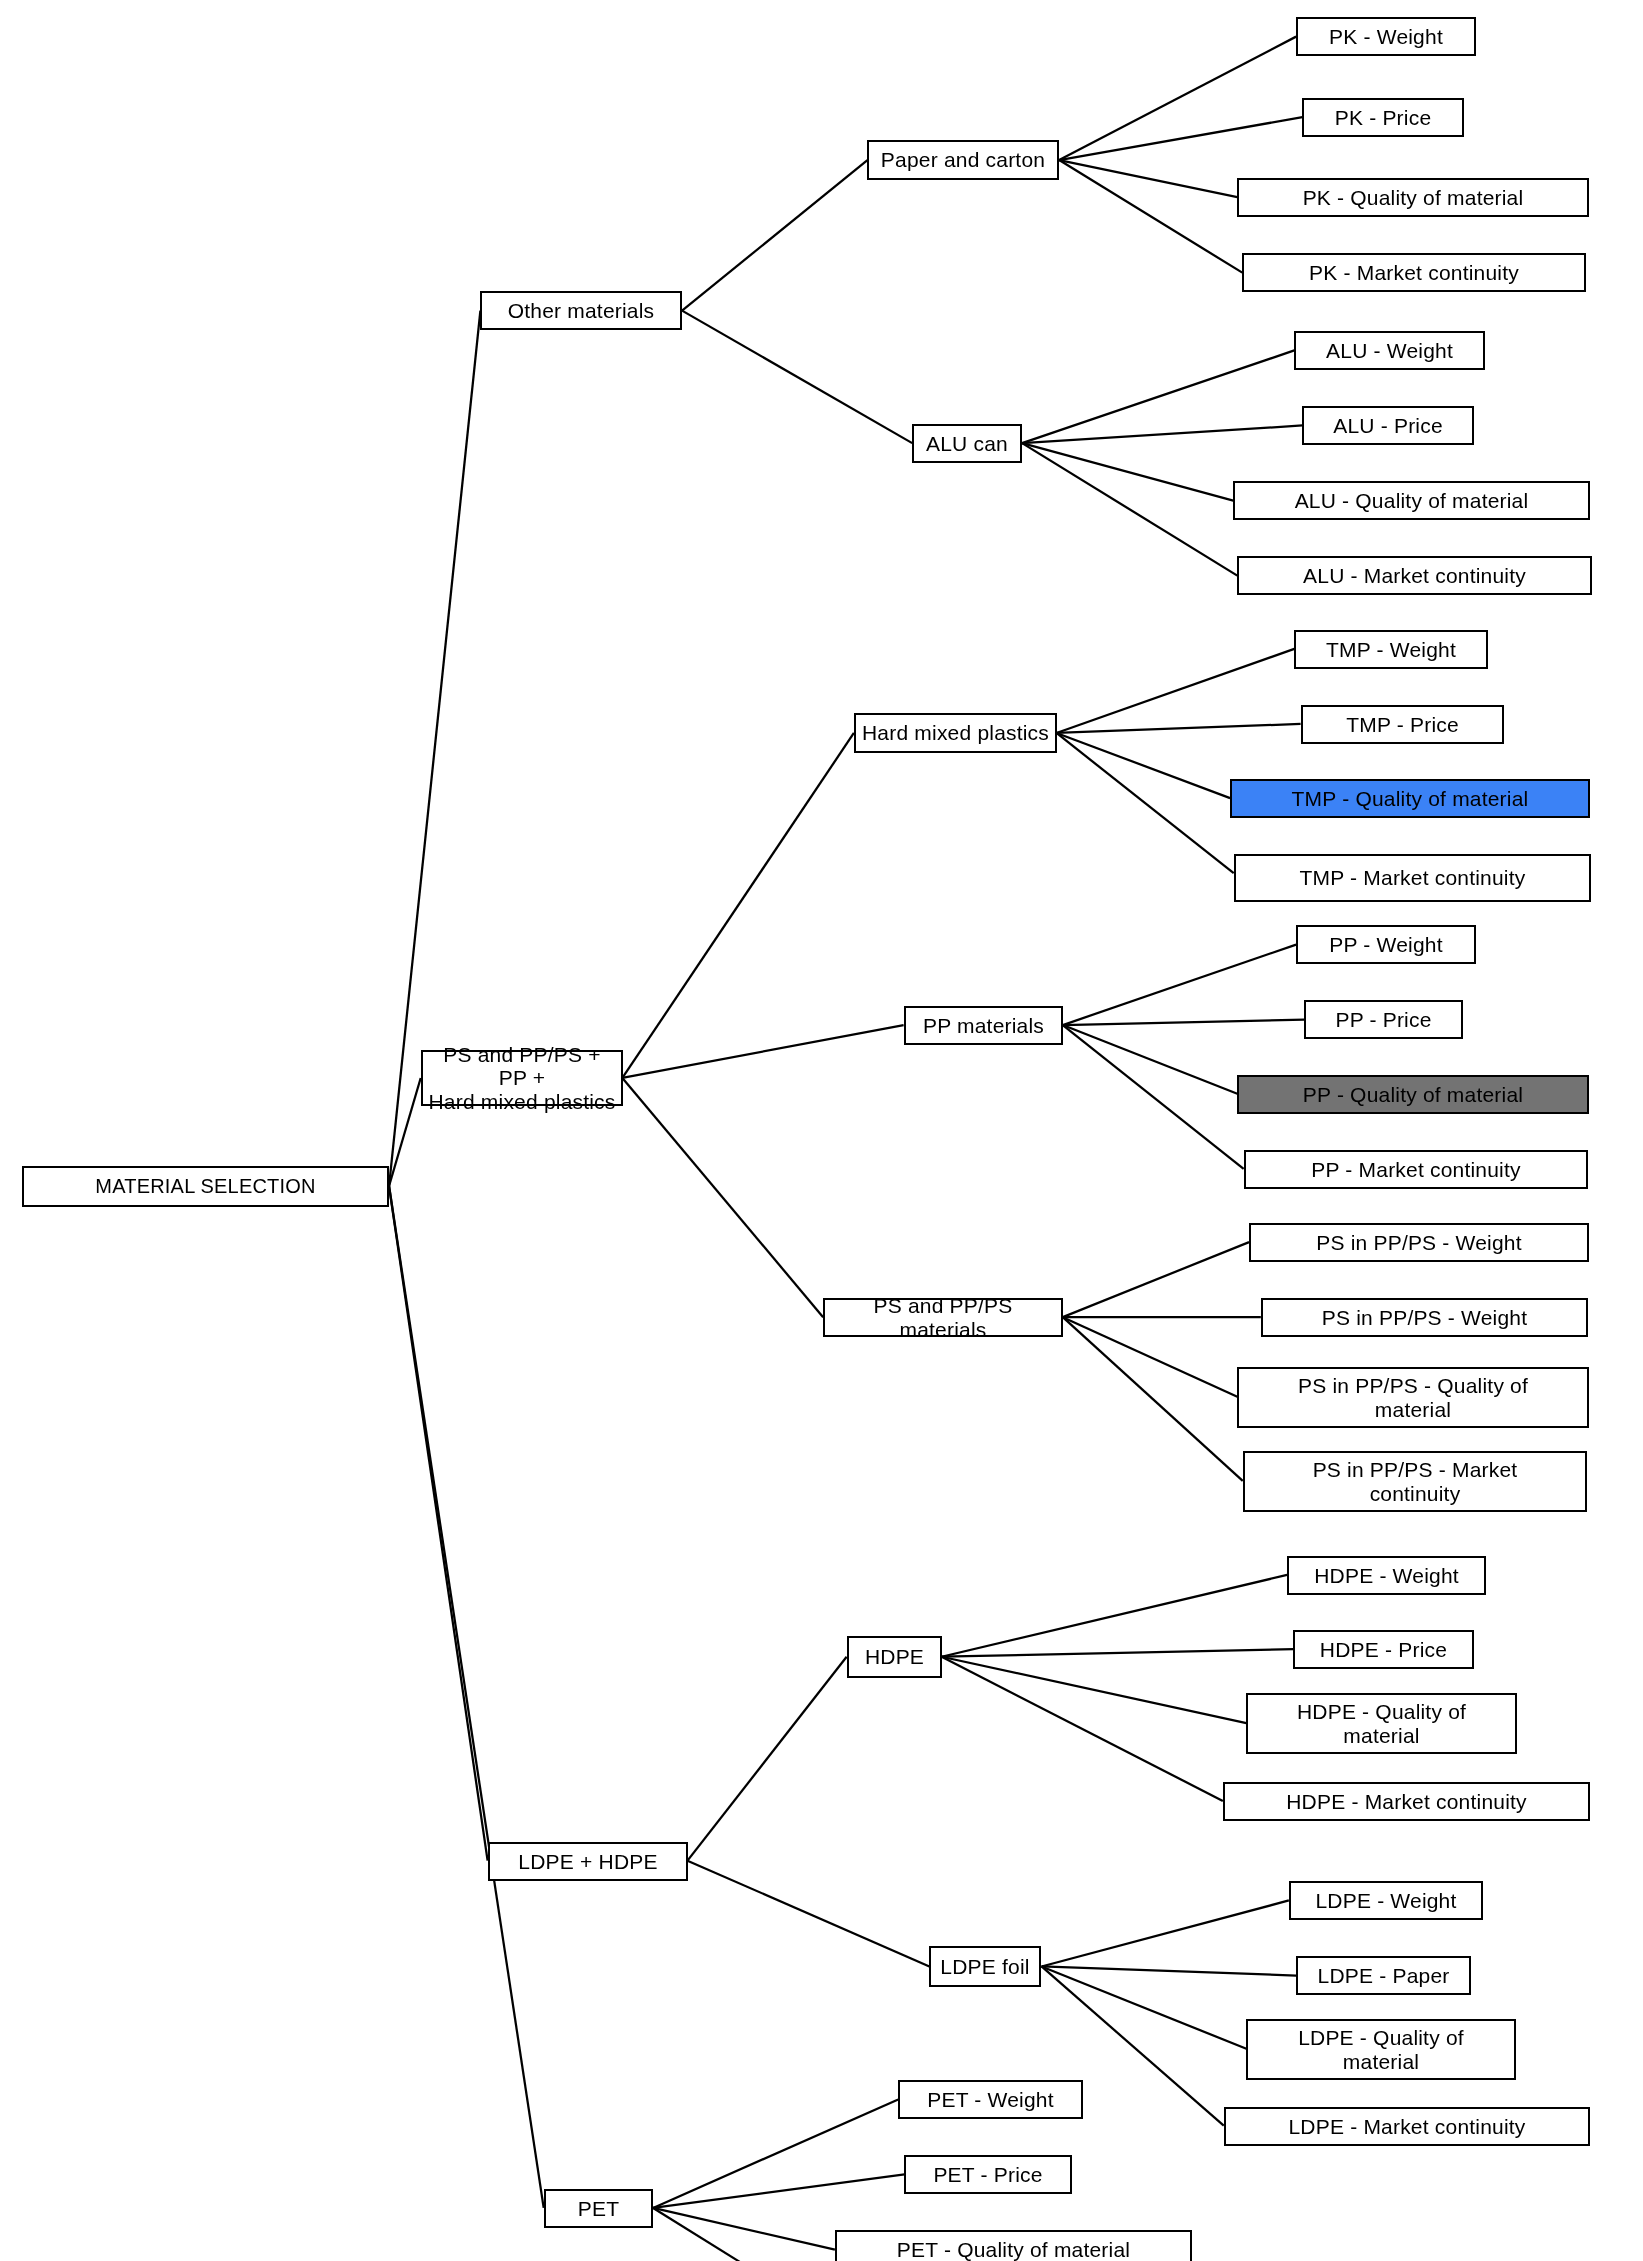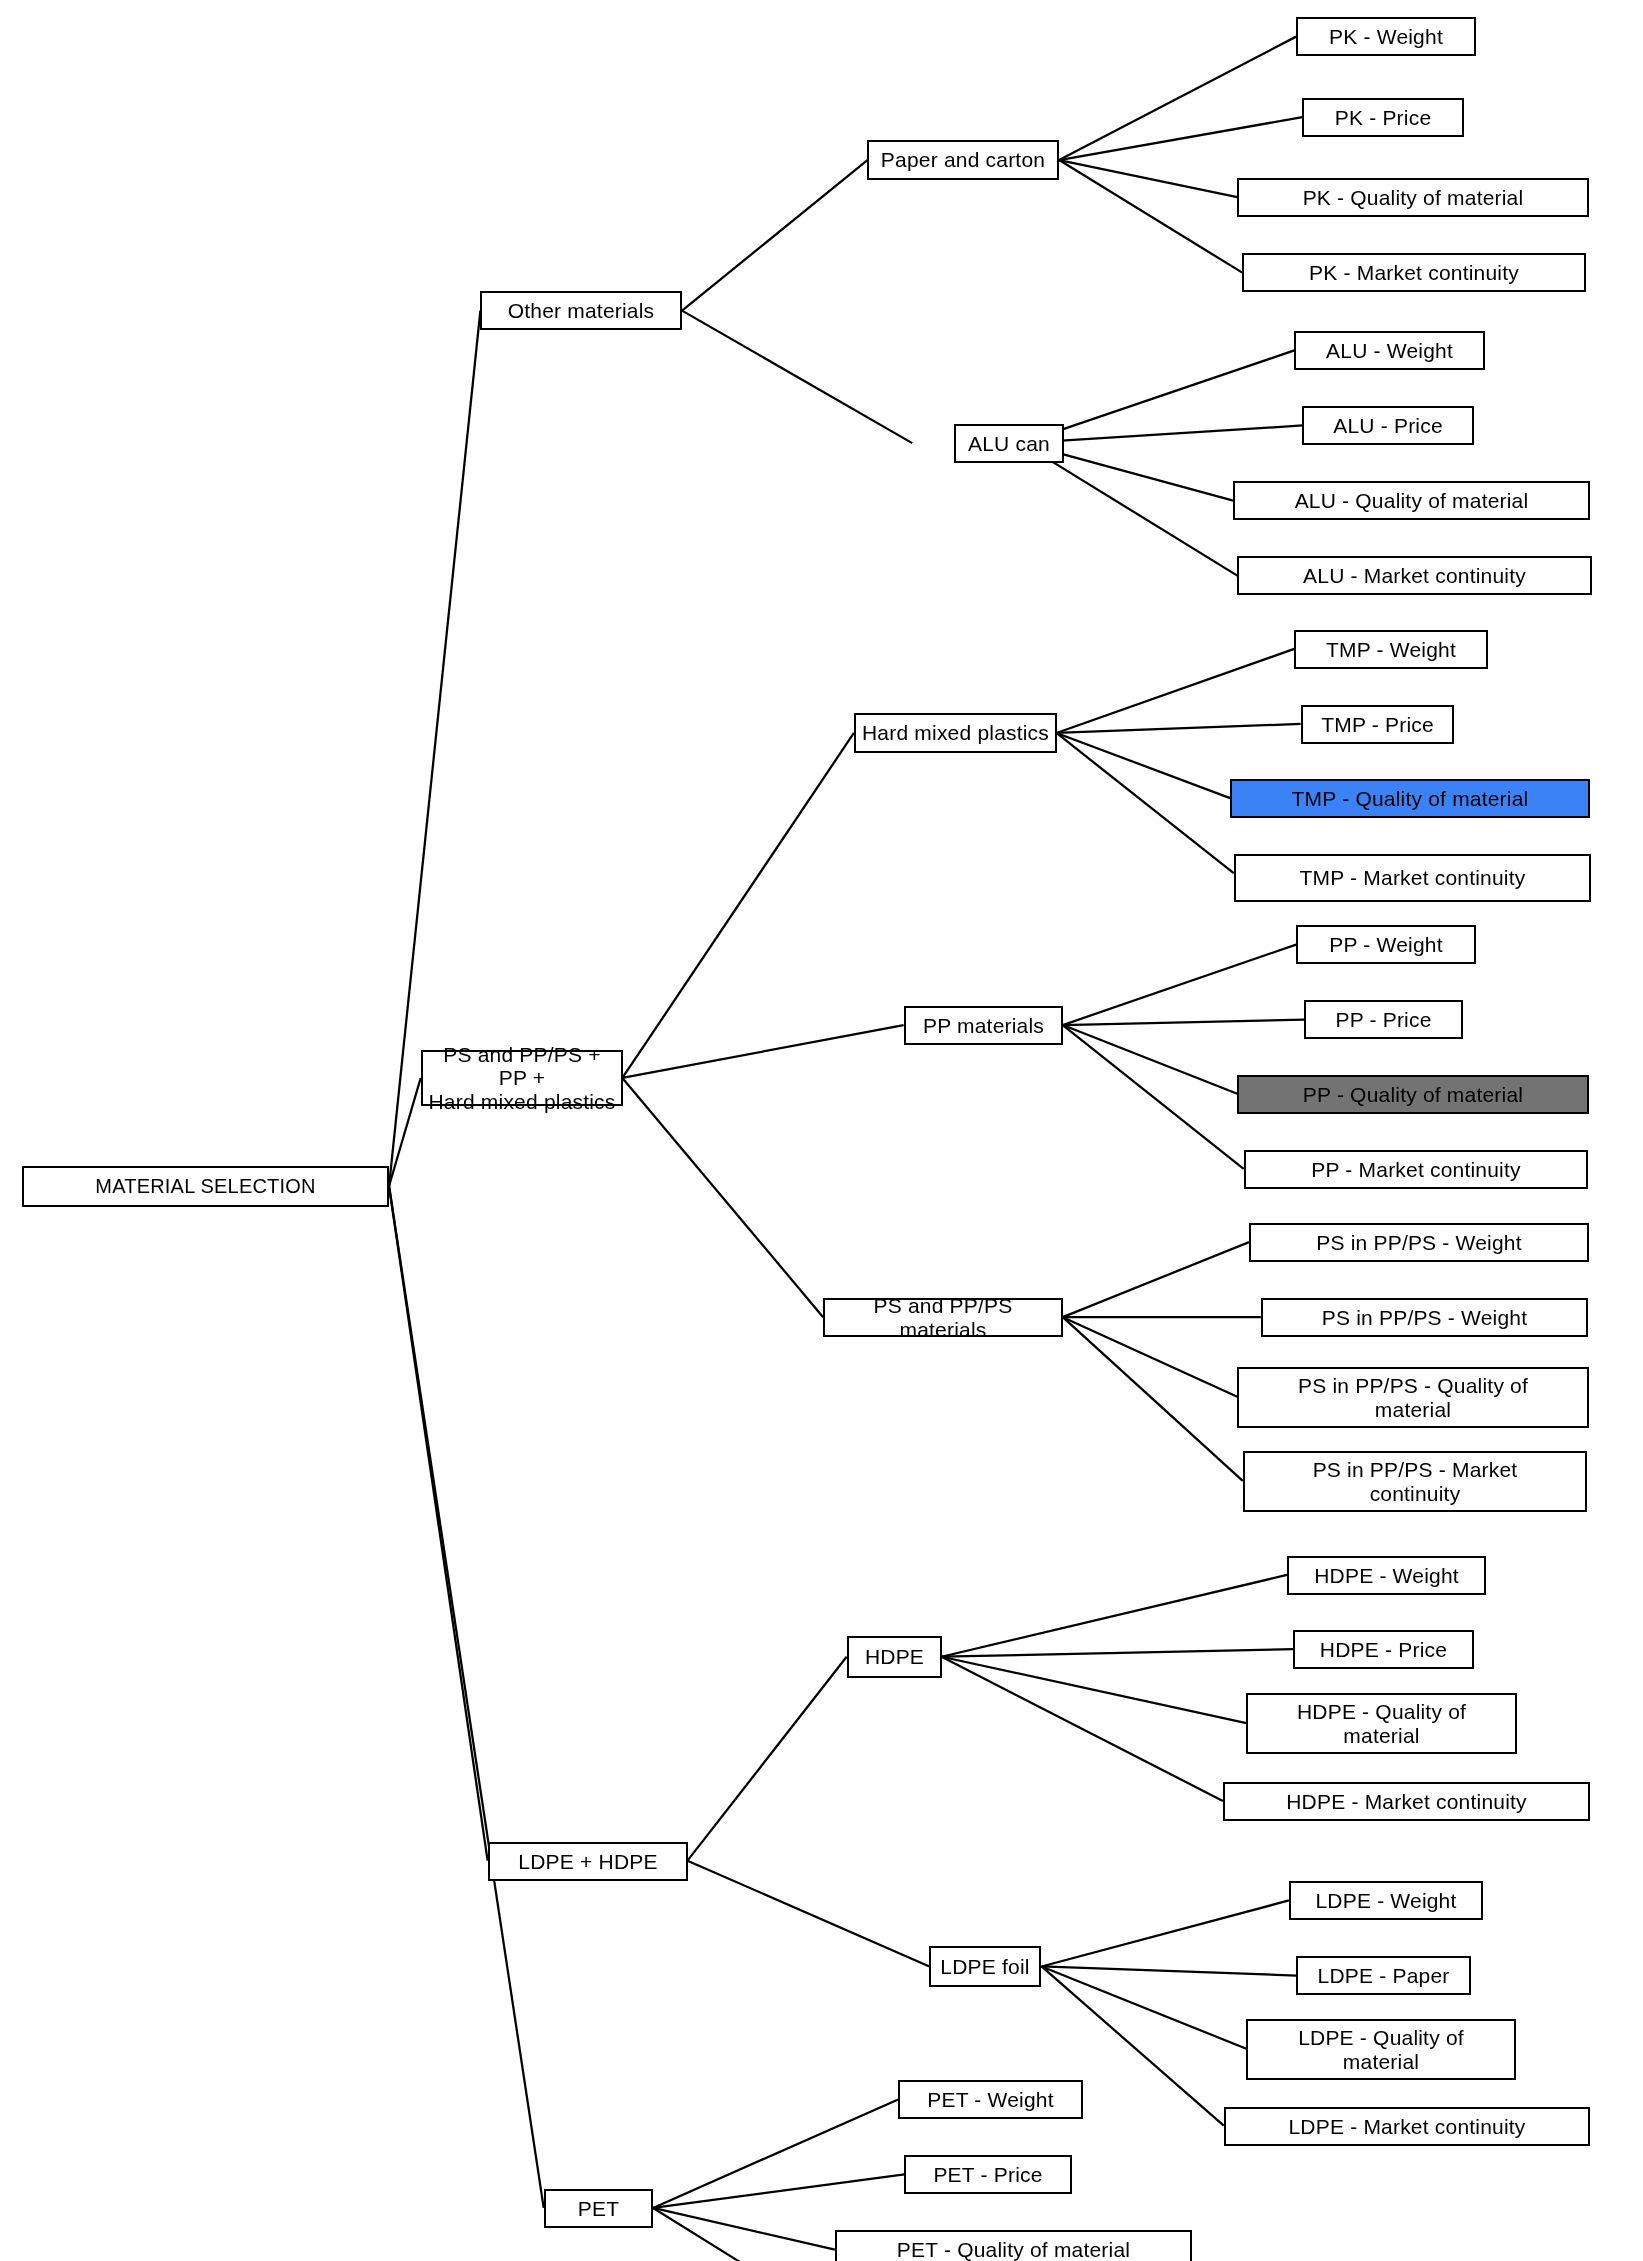--- a/index.html
+++ b/index.html
@@ -90,36 +90,36 @@
       <line x1="1444" y1="4883" x2="1846" y2="4975" stroke="#000000" stroke-width="5"></line>
       <line x1="1444" y1="4883" x2="1858" y2="5141" stroke="#000000" stroke-width="5"></line>
     </svg>
 <div class="node root" style="left: 22px; top: 1166px; width: 367px; height: 41px; border-color: rgb(0, 0, 0); background: rgb(255, 255, 255); color: rgb(0, 0, 0);">MATERIAL SELECTION</div>
     <div class="node" style="left: 480px; top: 291px; width: 202px; height: 39px; border-color: rgb(0, 0, 0); background: rgb(255, 255, 255); color: rgb(0, 0, 0);">Other materials</div>
     <div class="node" style="left: 421px; top: 1050px; width: 202px; height: 56px; border-color: rgb(0, 0, 0); background: rgb(255, 255, 255); color: rgb(0, 0, 0);">PS and PP/PS + PP +
 Hard mixed plastics</div>
     <div class="node" style="left: 488px; top: 1842px; width: 200px; height: 39px; border-color: rgb(0, 0, 0); background: rgb(255, 255, 255); color: rgb(0, 0, 0);">LDPE + HDPE</div>
     <div class="node" style="left: 544px; top: 2189px; width: 109px; height: 39px; border-color: rgb(0, 0, 0); background: rgb(255, 255, 255); color: rgb(0, 0, 0);">PET</div>
     <div class="node" style="left: 867px; top: 140px; width: 192px; height: 40px; border-color: rgb(0, 0, 0); background: rgb(255, 255, 255); color: rgb(0, 0, 0);">Paper and carton</div>
-    <div class="node" style="left: 912px; top: 424px; width: 110px; height: 39px; border-color: rgb(0, 0, 0); background: rgb(255, 255, 255); color: rgb(0, 0, 0); margin-left: 42px;">ALU can</div>
+    <div class="node" style="left: 912px; top: 424px; width: 110px; height: 39px; border-color: rgb(0, 0, 0); background: rgb(255, 255, 255); color: rgb(0, 0, 0);">ALU can</div>
     <div class="node" style="left: 854px; top: 713px; width: 203px; height: 40px; border-color: rgb(0, 0, 0); background: rgb(255, 255, 255); color: rgb(0, 0, 0);">Hard mixed plastics</div>
     <div class="node" style="left: 904px; top: 1006px; width: 159px; height: 39px; border-color: rgb(0, 0, 0); background: rgb(255, 255, 255); color: rgb(0, 0, 0);">PP materials</div>
     <div class="node" style="left: 823px; top: 1298px; width: 240px; height: 39px; border-color: rgb(0, 0, 0); background: rgb(255, 255, 255); color: rgb(0, 0, 0);">PS and PP/PS materials</div>
     <div class="node" style="left: 847px; top: 1636px; width: 95px; height: 42px; border-color: rgb(0, 0, 0); background: rgb(255, 255, 255); color: rgb(0, 0, 0);">HDPE</div>
     <div class="node" style="left: 929px; top: 1946px; width: 112px; height: 41px; border-color: rgb(0, 0, 0); background: rgb(255, 255, 255); color: rgb(0, 0, 0);">LDPE foil</div>
     <div class="node" style="left: 1296px; top: 17px; width: 180px; height: 39px; border-color: rgb(0, 0, 0); background: rgb(255, 255, 255); color: rgb(0, 0, 0);">PK - Weight</div>
     <div class="node" style="left: 1302px; top: 98px; width: 162px; height: 39px; border-color: rgb(0, 0, 0); background: rgb(255, 255, 255); color: rgb(0, 0, 0);">PK - Price</div>
     <div class="node" style="left: 1237px; top: 178px; width: 352px; height: 39px; border-color: rgb(0, 0, 0); background: rgb(255, 255, 255); color: rgb(0, 0, 0);">PK - Quality of material</div>
     <div class="node" style="left: 1242px; top: 253px; width: 344px; height: 39px; border-color: rgb(0, 0, 0); background: rgb(255, 255, 255); color: rgb(0, 0, 0);">PK - Market continuity</div>
     <div class="node" style="left: 1294px; top: 331px; width: 191px; height: 39px; border-color: rgb(0, 0, 0); background: rgb(255, 255, 255); color: rgb(0, 0, 0);">ALU - Weight</div>
     <div class="node" style="left: 1302px; top: 406px; width: 172px; height: 39px; border-color: rgb(0, 0, 0); background: rgb(255, 255, 255); color: rgb(0, 0, 0);">ALU - Price</div>
     <div class="node" style="left: 1233px; top: 481px; width: 357px; height: 39px; border-color: rgb(0, 0, 0); background: rgb(255, 255, 255); color: rgb(0, 0, 0);">ALU - Quality of material</div>
     <div class="node" style="left: 1237px; top: 556px; width: 355px; height: 39px; border-color: rgb(0, 0, 0); background: rgb(255, 255, 255); color: rgb(0, 0, 0);">ALU - Market continuity</div>
     <div class="node" style="left: 1294px; top: 630px; width: 194px; height: 39px; border-color: rgb(0, 0, 0); background: rgb(255, 255, 255); color: rgb(0, 0, 0);">TMP - Weight</div>
-    <div class="node" style="left: 1301px; top: 705px; width: 153px; height: 39px; border-color: rgb(0, 0, 0); background: rgb(255, 255, 255); color: rgb(0, 0, 0);">TMP - Price</div>
+    <div class="node" style="left: 1301px; top: 705px; width: 203px; height: 39px; border-color: rgb(0, 0, 0); background: rgb(255, 255, 255); color: rgb(0, 0, 0);">TMP - Price</div>
     <div class="node" style="left: 1230px; top: 779px; width: 360px; height: 39px; border-color: rgb(0, 0, 0); background: #3b82f6; color: rgb(0, 0, 0); text-align: center;">TMP - Quality of material</div>
     <div class="node" style="left: 1234px; top: 854px; width: 357px; height: 48px; border-color: rgb(0, 0, 0); background: rgb(255, 255, 255); color: rgb(0, 0, 0);">TMP - Market continuity</div>
     <div class="node" style="left: 1296px; top: 925px; width: 180px; height: 39px; border-color: rgb(0, 0, 0); background: rgb(255, 255, 255); color: rgb(0, 0, 0);">PP - Weight</div>
     <div class="node" style="left: 1304px; top: 1000px; width: 159px; height: 39px; border-color: rgb(0, 0, 0); background: rgb(255, 255, 255); color: rgb(0, 0, 0);">PP - Price</div>
     <div class="node" style="left: 1237px; top: 1075px; width: 352px; height: 39px; border-color: rgb(0, 0, 0); background: #737373; color: rgb(0, 0, 0);">PP - Quality of material</div>
     <div class="node" style="left: 1244px; top: 1150px; width: 344px; height: 39px; border-color: rgb(0, 0, 0); background: rgb(255, 255, 255); color: rgb(0, 0, 0);">PP - Market continuity</div>
     <div class="node" style="left: 1249px; top: 1223px; width: 340px; height: 39px; border-color: rgb(0, 0, 0); background: rgb(255, 255, 255); color: rgb(0, 0, 0);">PS in PP/PS - Weight</div>
     <div class="node" style="left: 1261px; top: 1298px; width: 327px; height: 39px; border-color: rgb(0, 0, 0); background: rgb(255, 255, 255); color: rgb(0, 0, 0);">PS in PP/PS - Weight</div>
     <div class="node" style="left: 1237px; top: 1367px; width: 352px; height: 61px; border-color: rgb(0, 0, 0); background: rgb(255, 255, 255); color: rgb(0, 0, 0);">PS in PP/PS - Quality of
 material</div>

